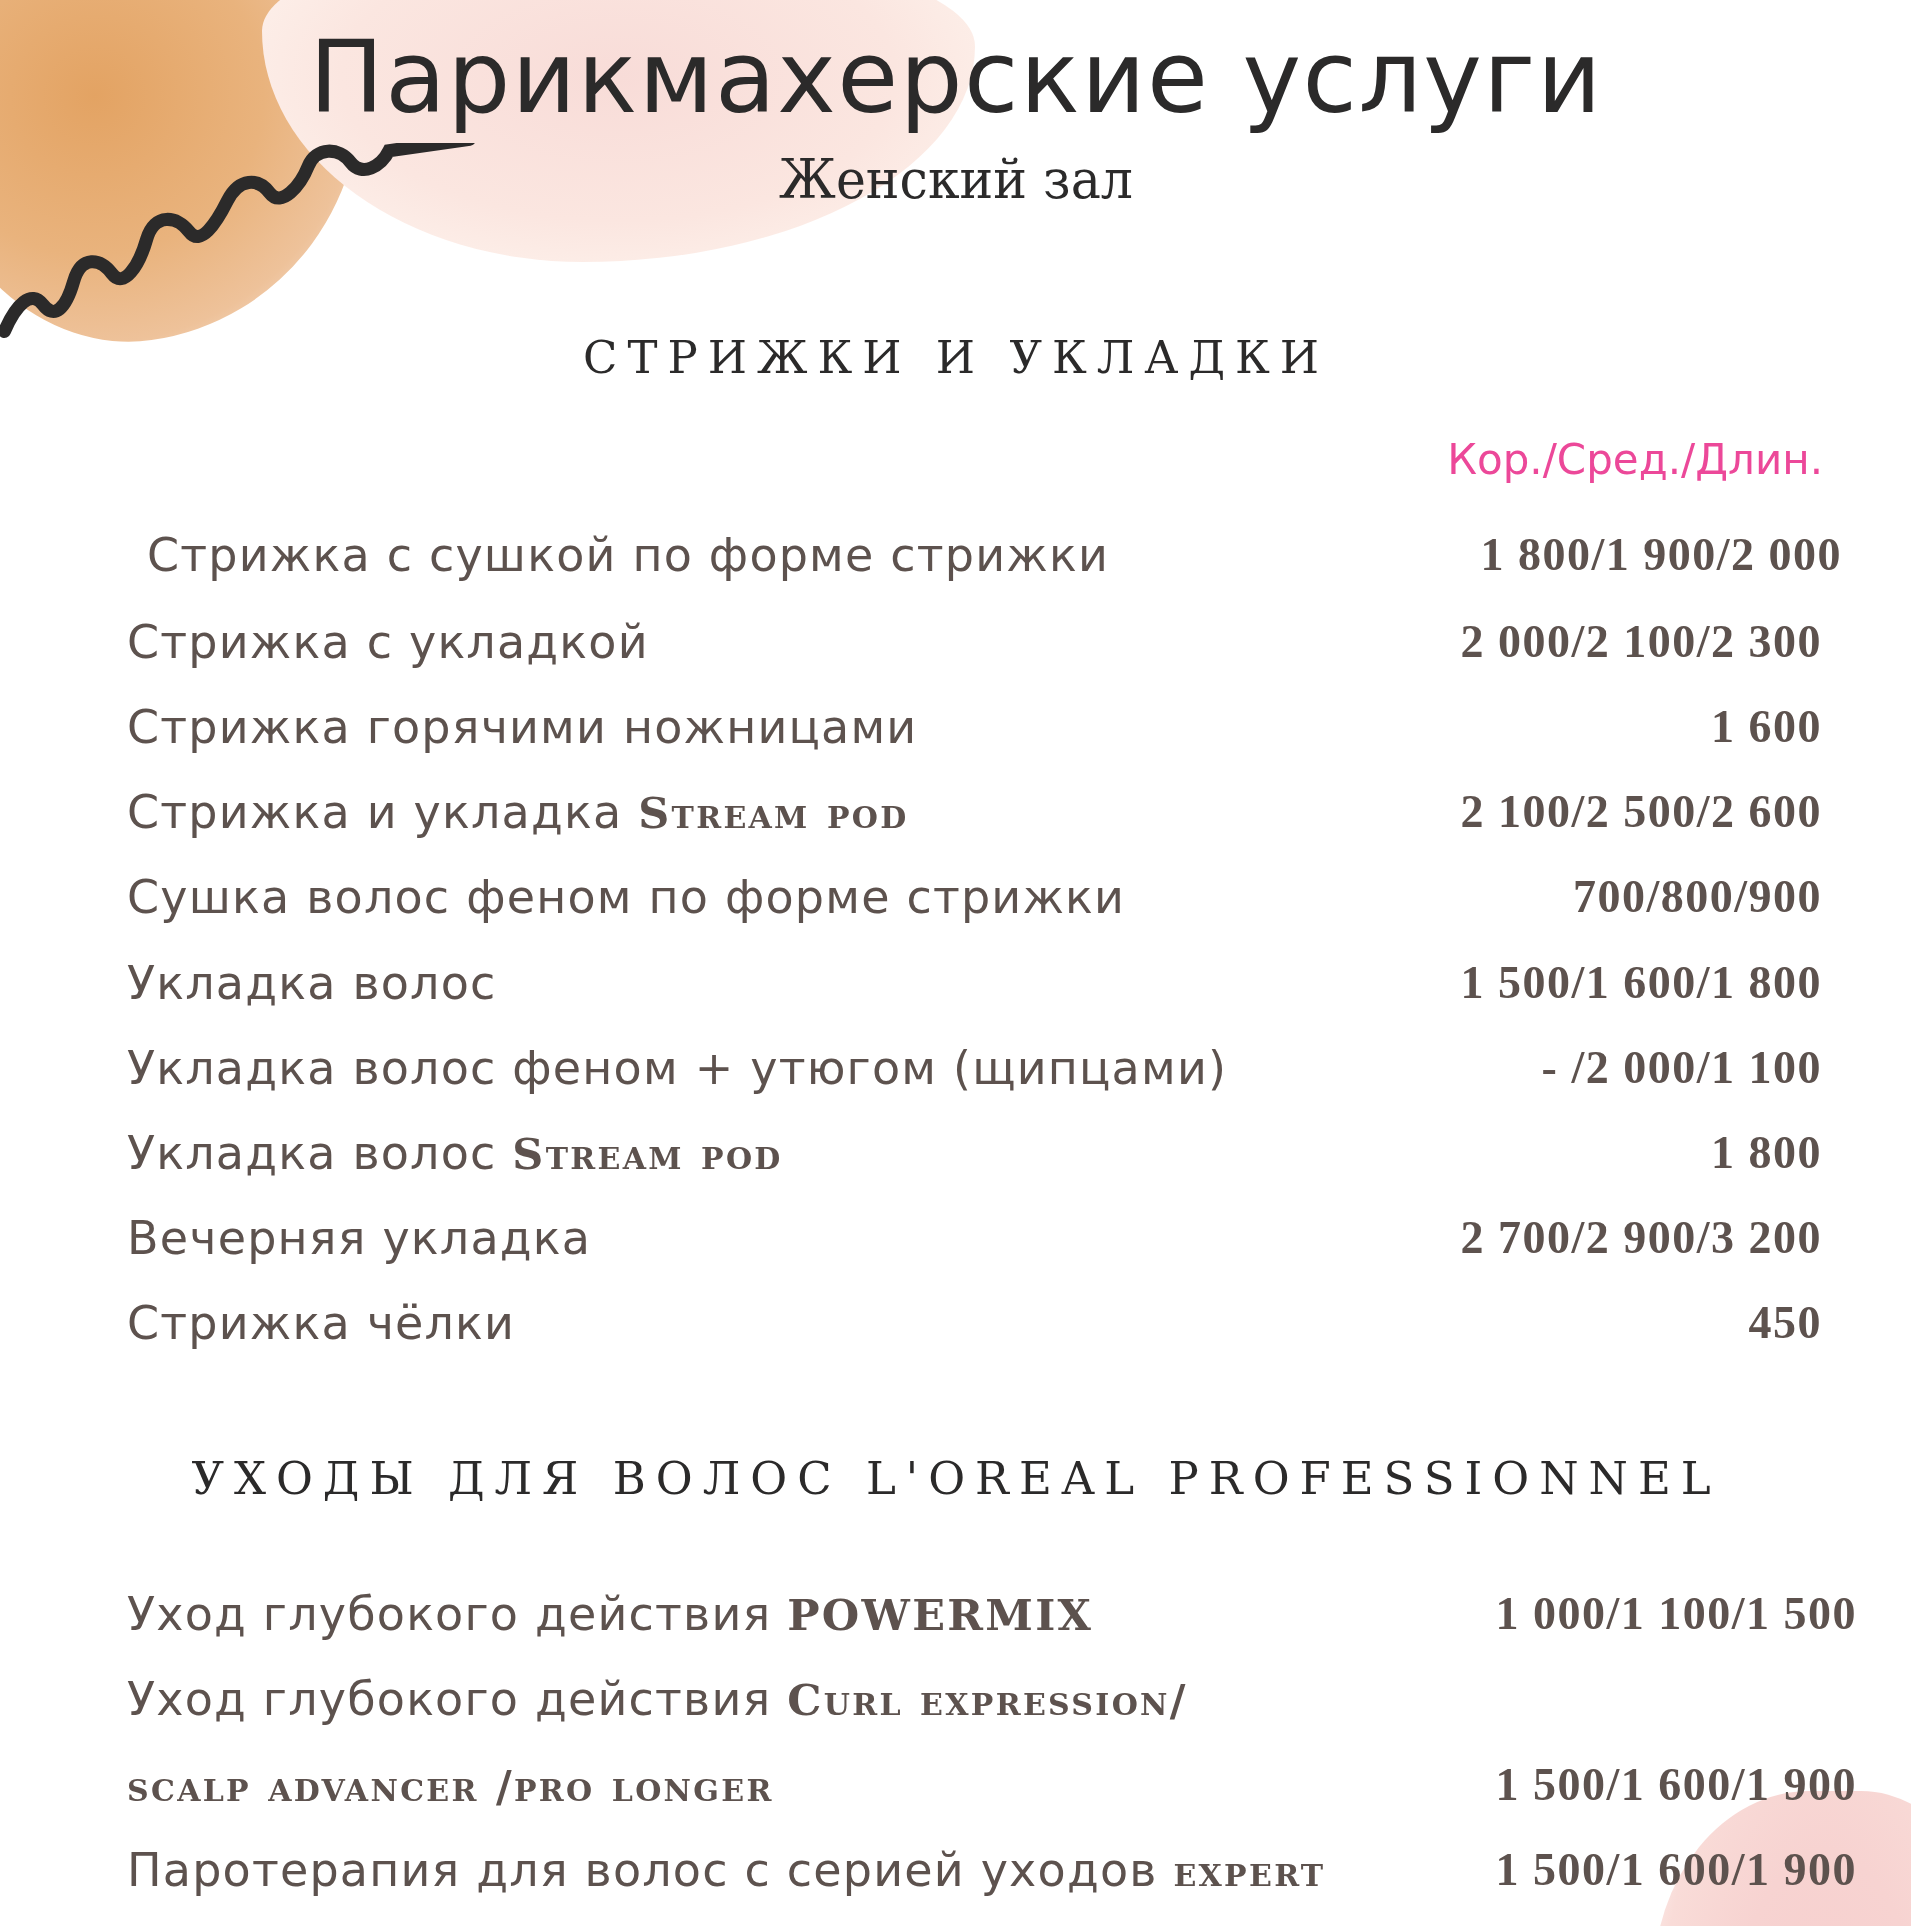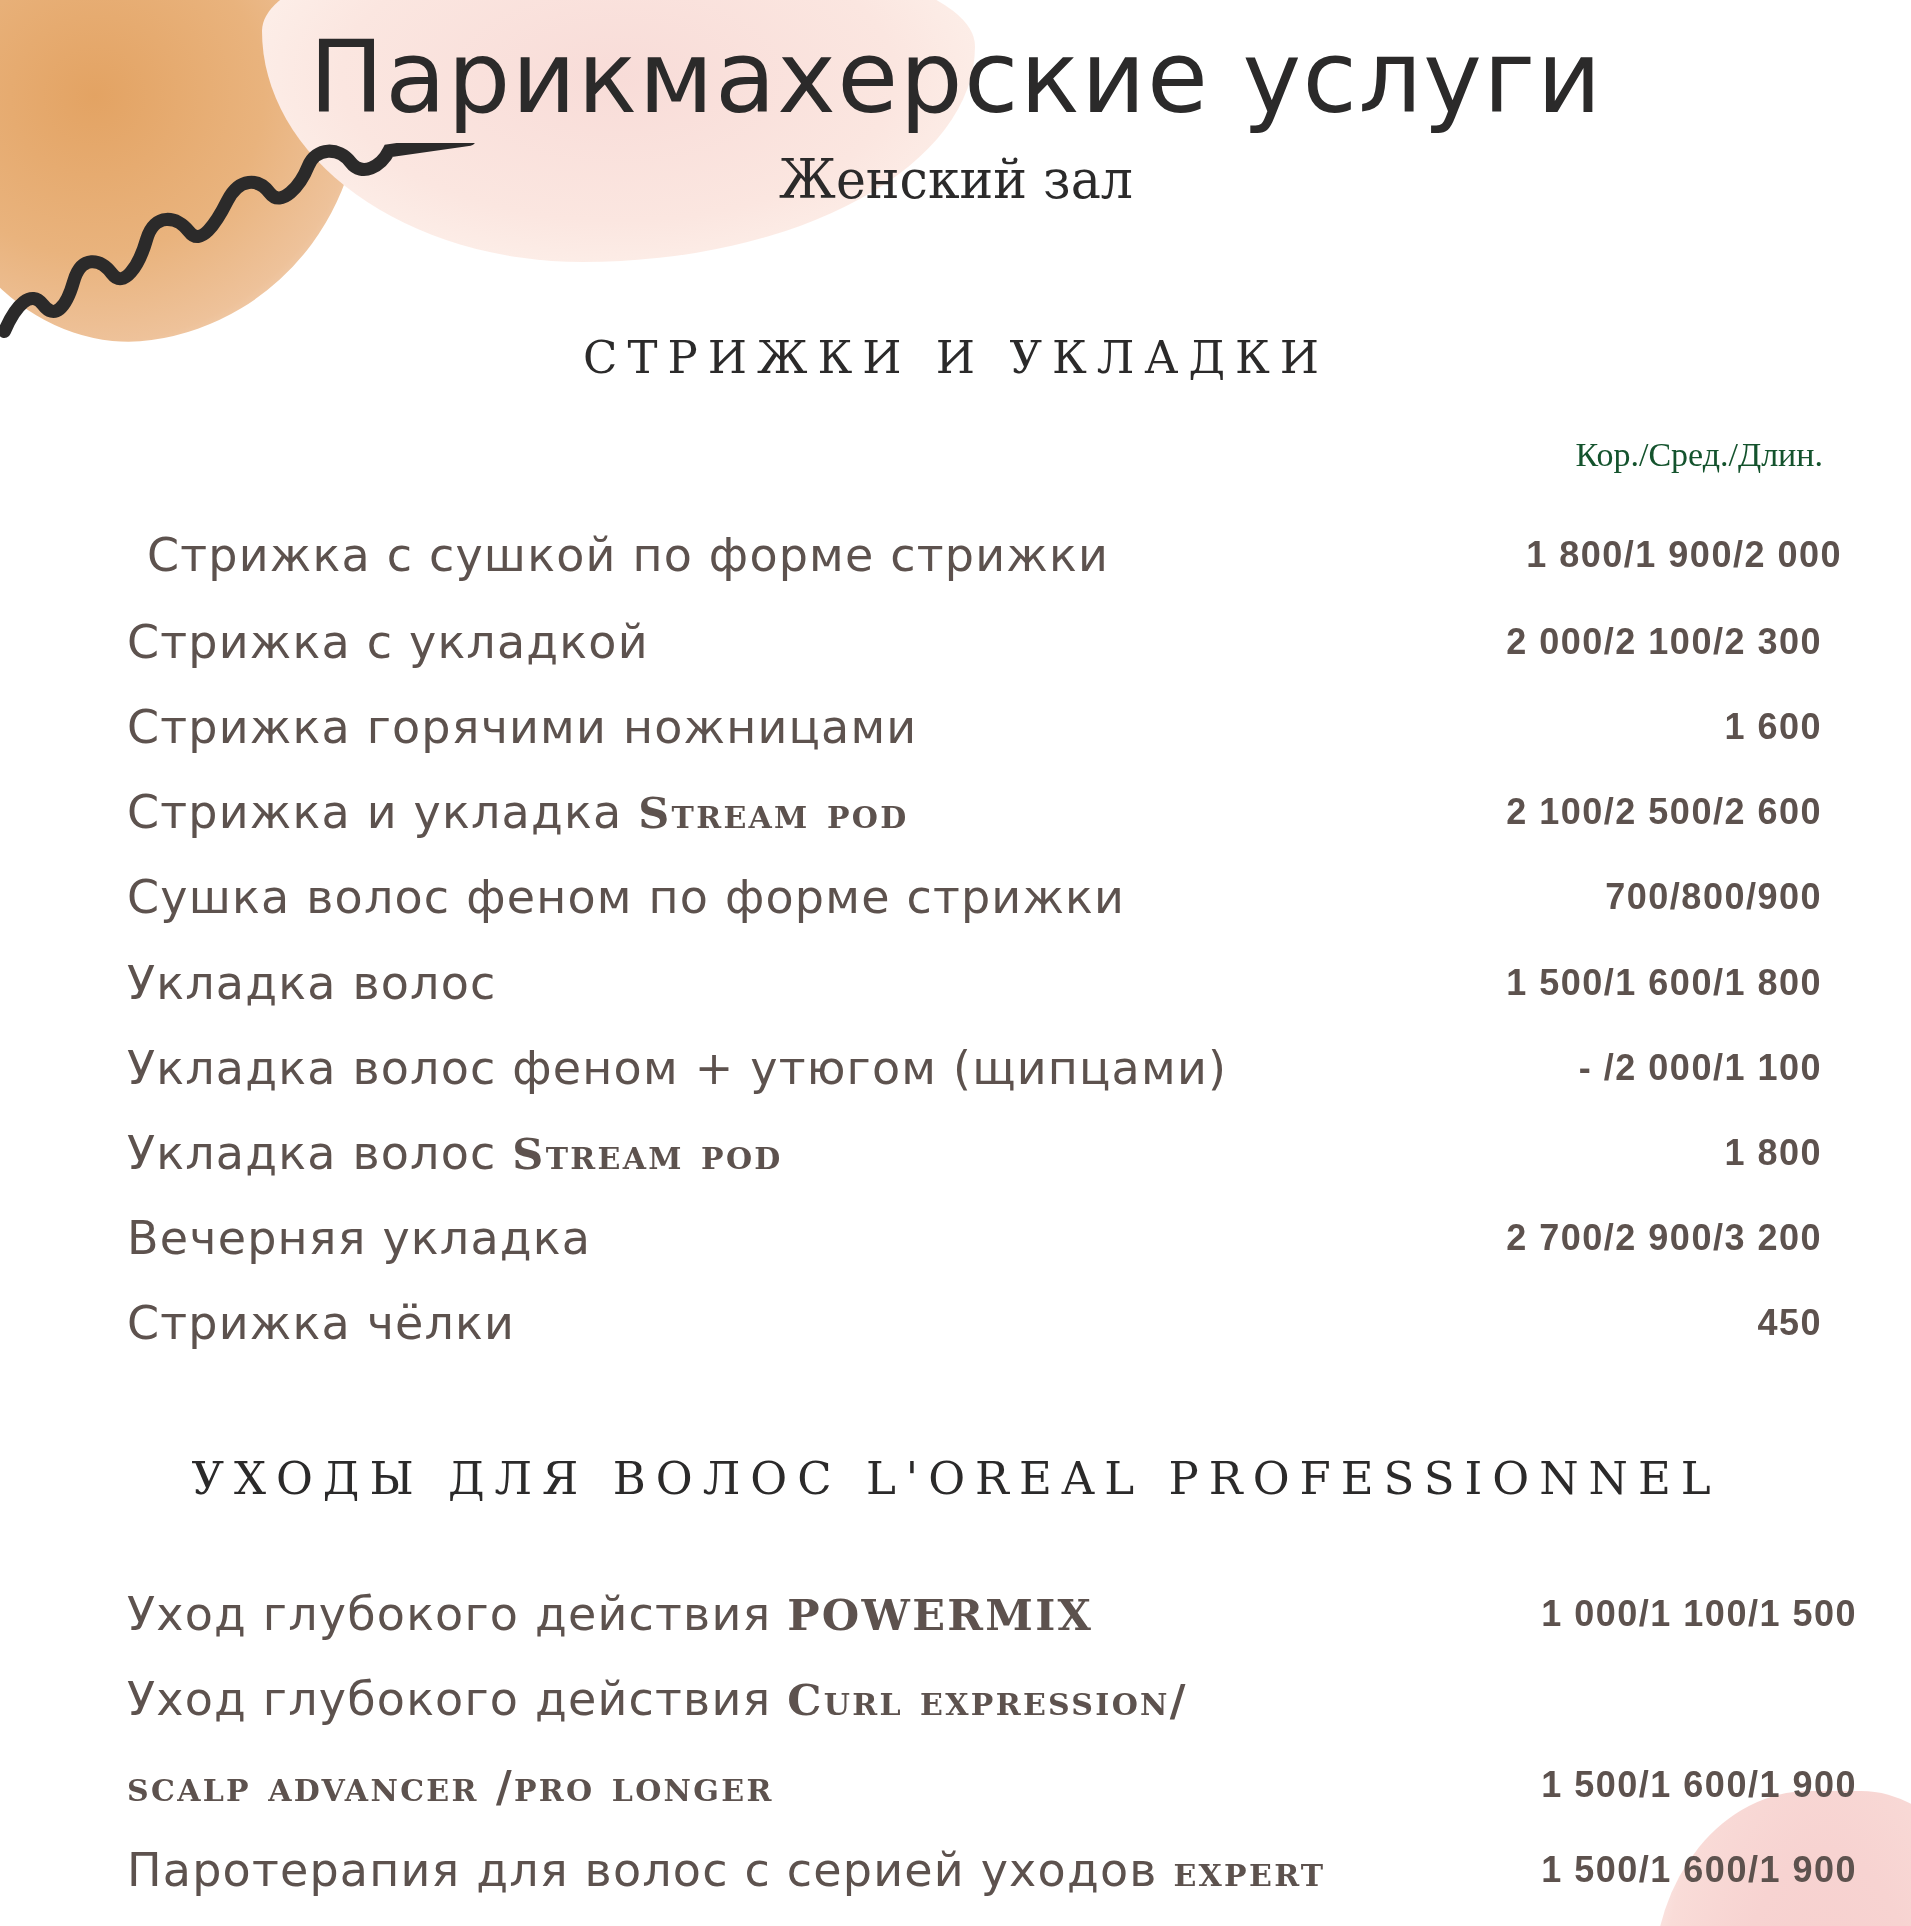--- a/index.html
+++ b/index.html
@@ -38,37 +38,37 @@
     font-family: "DejaVu Serif", serif; font-size: 55px; color: #2b2a2a;
     transform: scaleX(0.92); line-height: 1.2;
   }
   .section-heading {
     position: absolute; left: 0; right: 0; text-align: center;
     font-family: "DejaVu Serif", serif; font-size: 45px; color: #2b2a2a;
     letter-spacing: 10px; line-height: 1.2;
   }
   .col-header {
     position: absolute; right: 89px; top: 435px;
-    font-size: 34px; color: #14532d; line-height: 1.2; font-family: Liberation Serif, serif;
+    font-size: 42px; color: #ec4899; line-height: 1.2;
   }
   .row {
     position: absolute; left: 127px; height: 62px;
     display: flex; align-items: center; justify-content: space-between;
     font-size: 46px; line-height: 1;
   }
   .row.s1 { width: 1695px; }
   .row.s2 { width: 1730px; }
   .label { white-space: nowrap; letter-spacing: 1.2px; }
   .brand {
     font-family: "DejaVu Serif", serif; font-weight: 700; font-size: 43px;
     letter-spacing: 2.3px; font-variant: small-caps;
   }
   .price {
-    font-family: Liberation Sans, sans-serif; font-weight: 700; white-space: nowrap;
-    font-size: 36px; letter-spacing: 1.5px;
+    font-family: Liberation Serif, serif; font-weight: 700; white-space: nowrap;
+    font-size: 46px; letter-spacing: 1.5px;
   }
 </style>
 </head>
 <body>
 
 <div class="deco blob-orange"></div>
 <div class="deco blob-pink-top"></div>
 
 <div class="deco blob-pink-br"></div>
 

